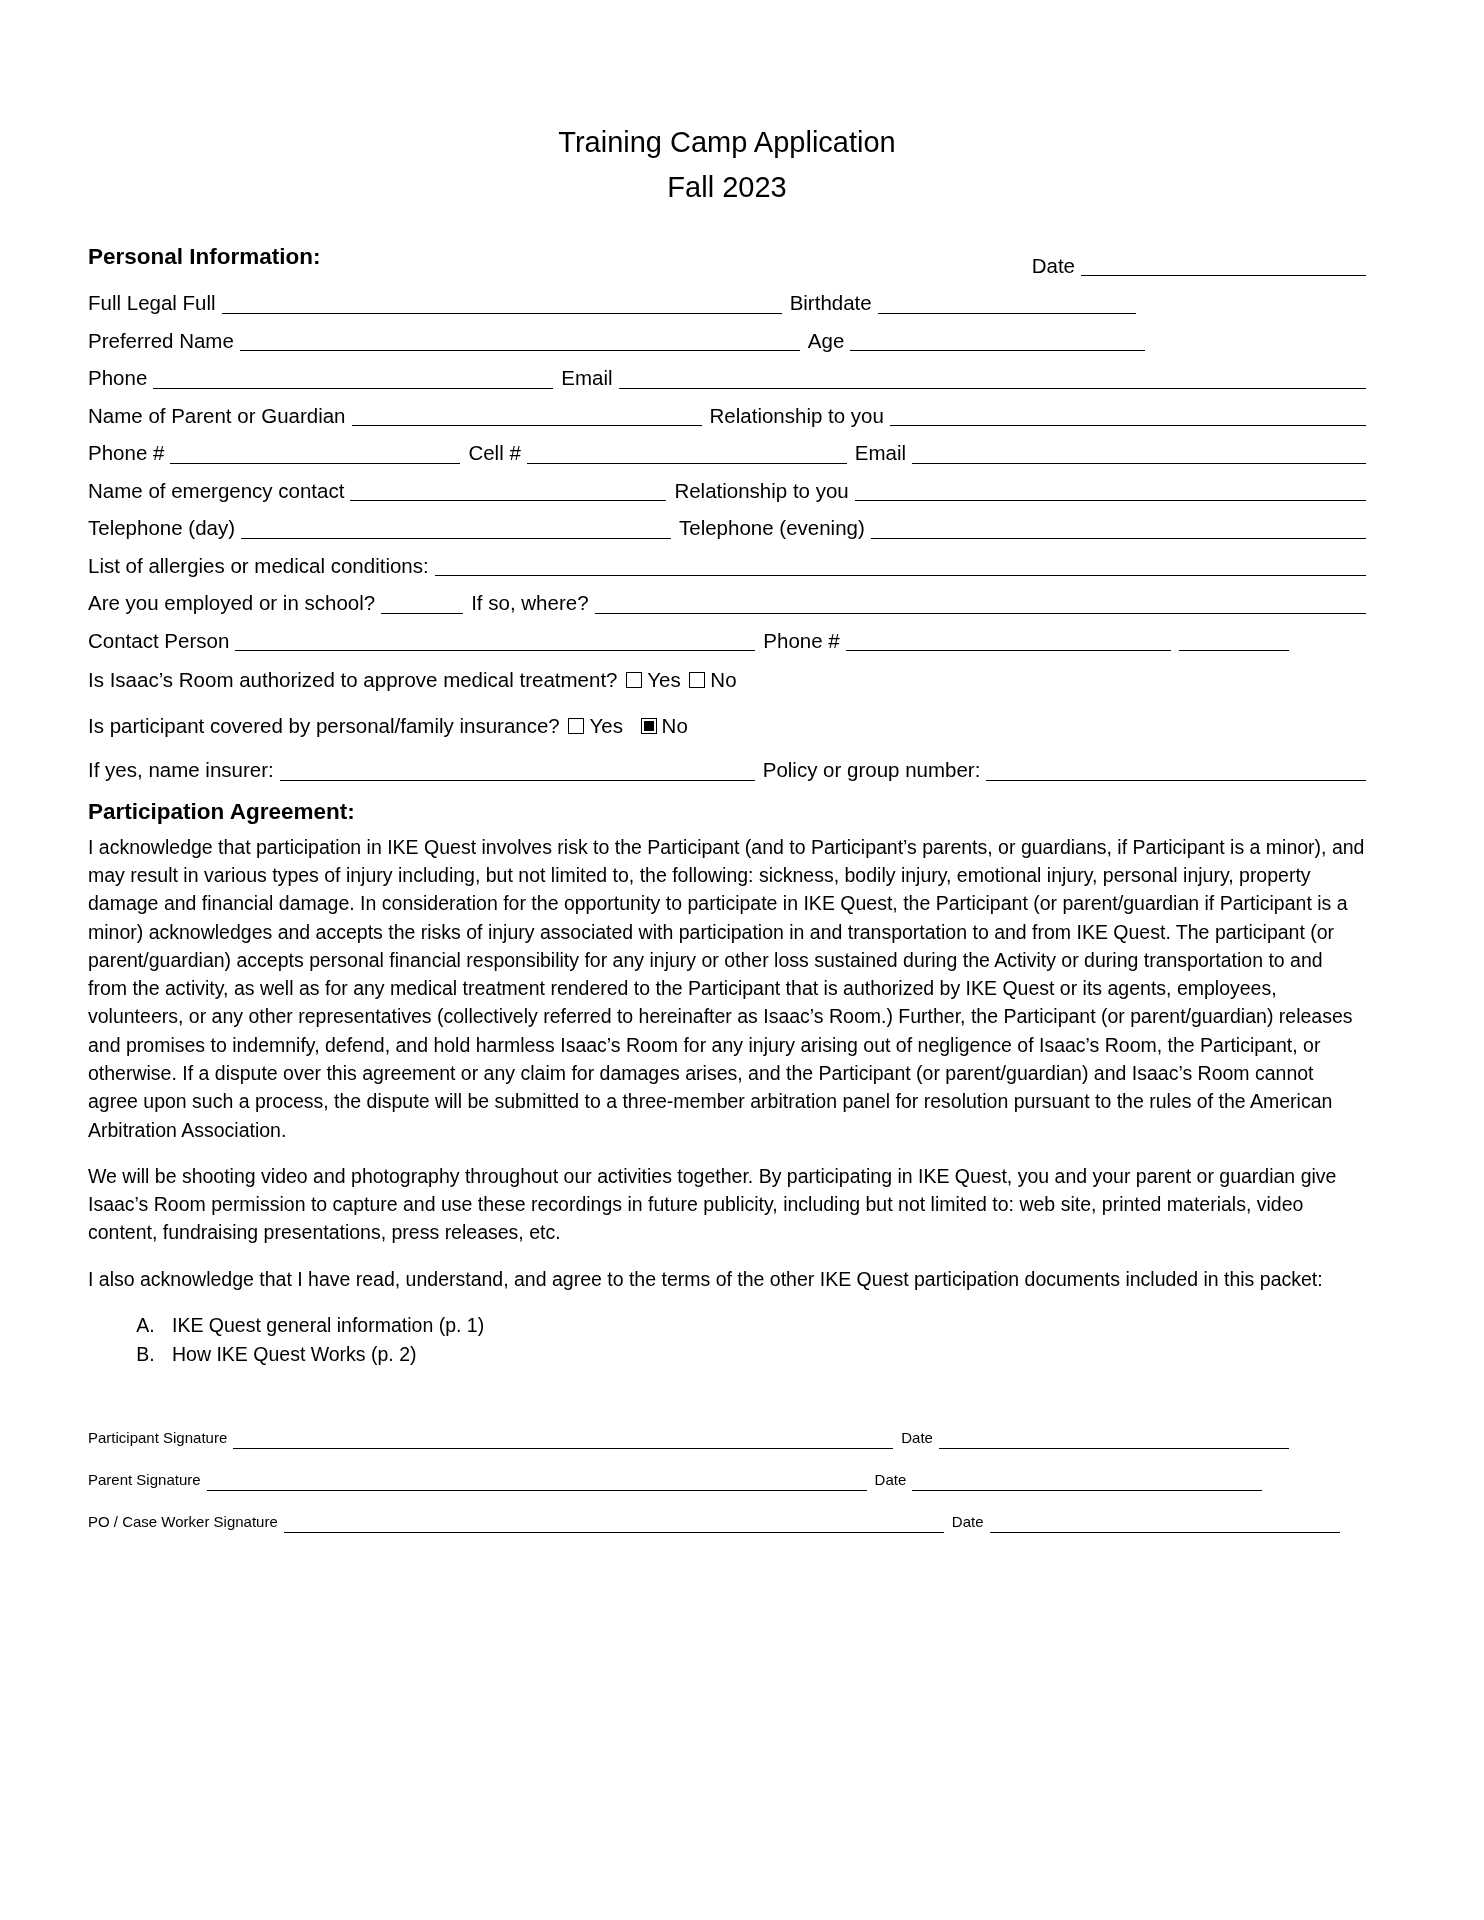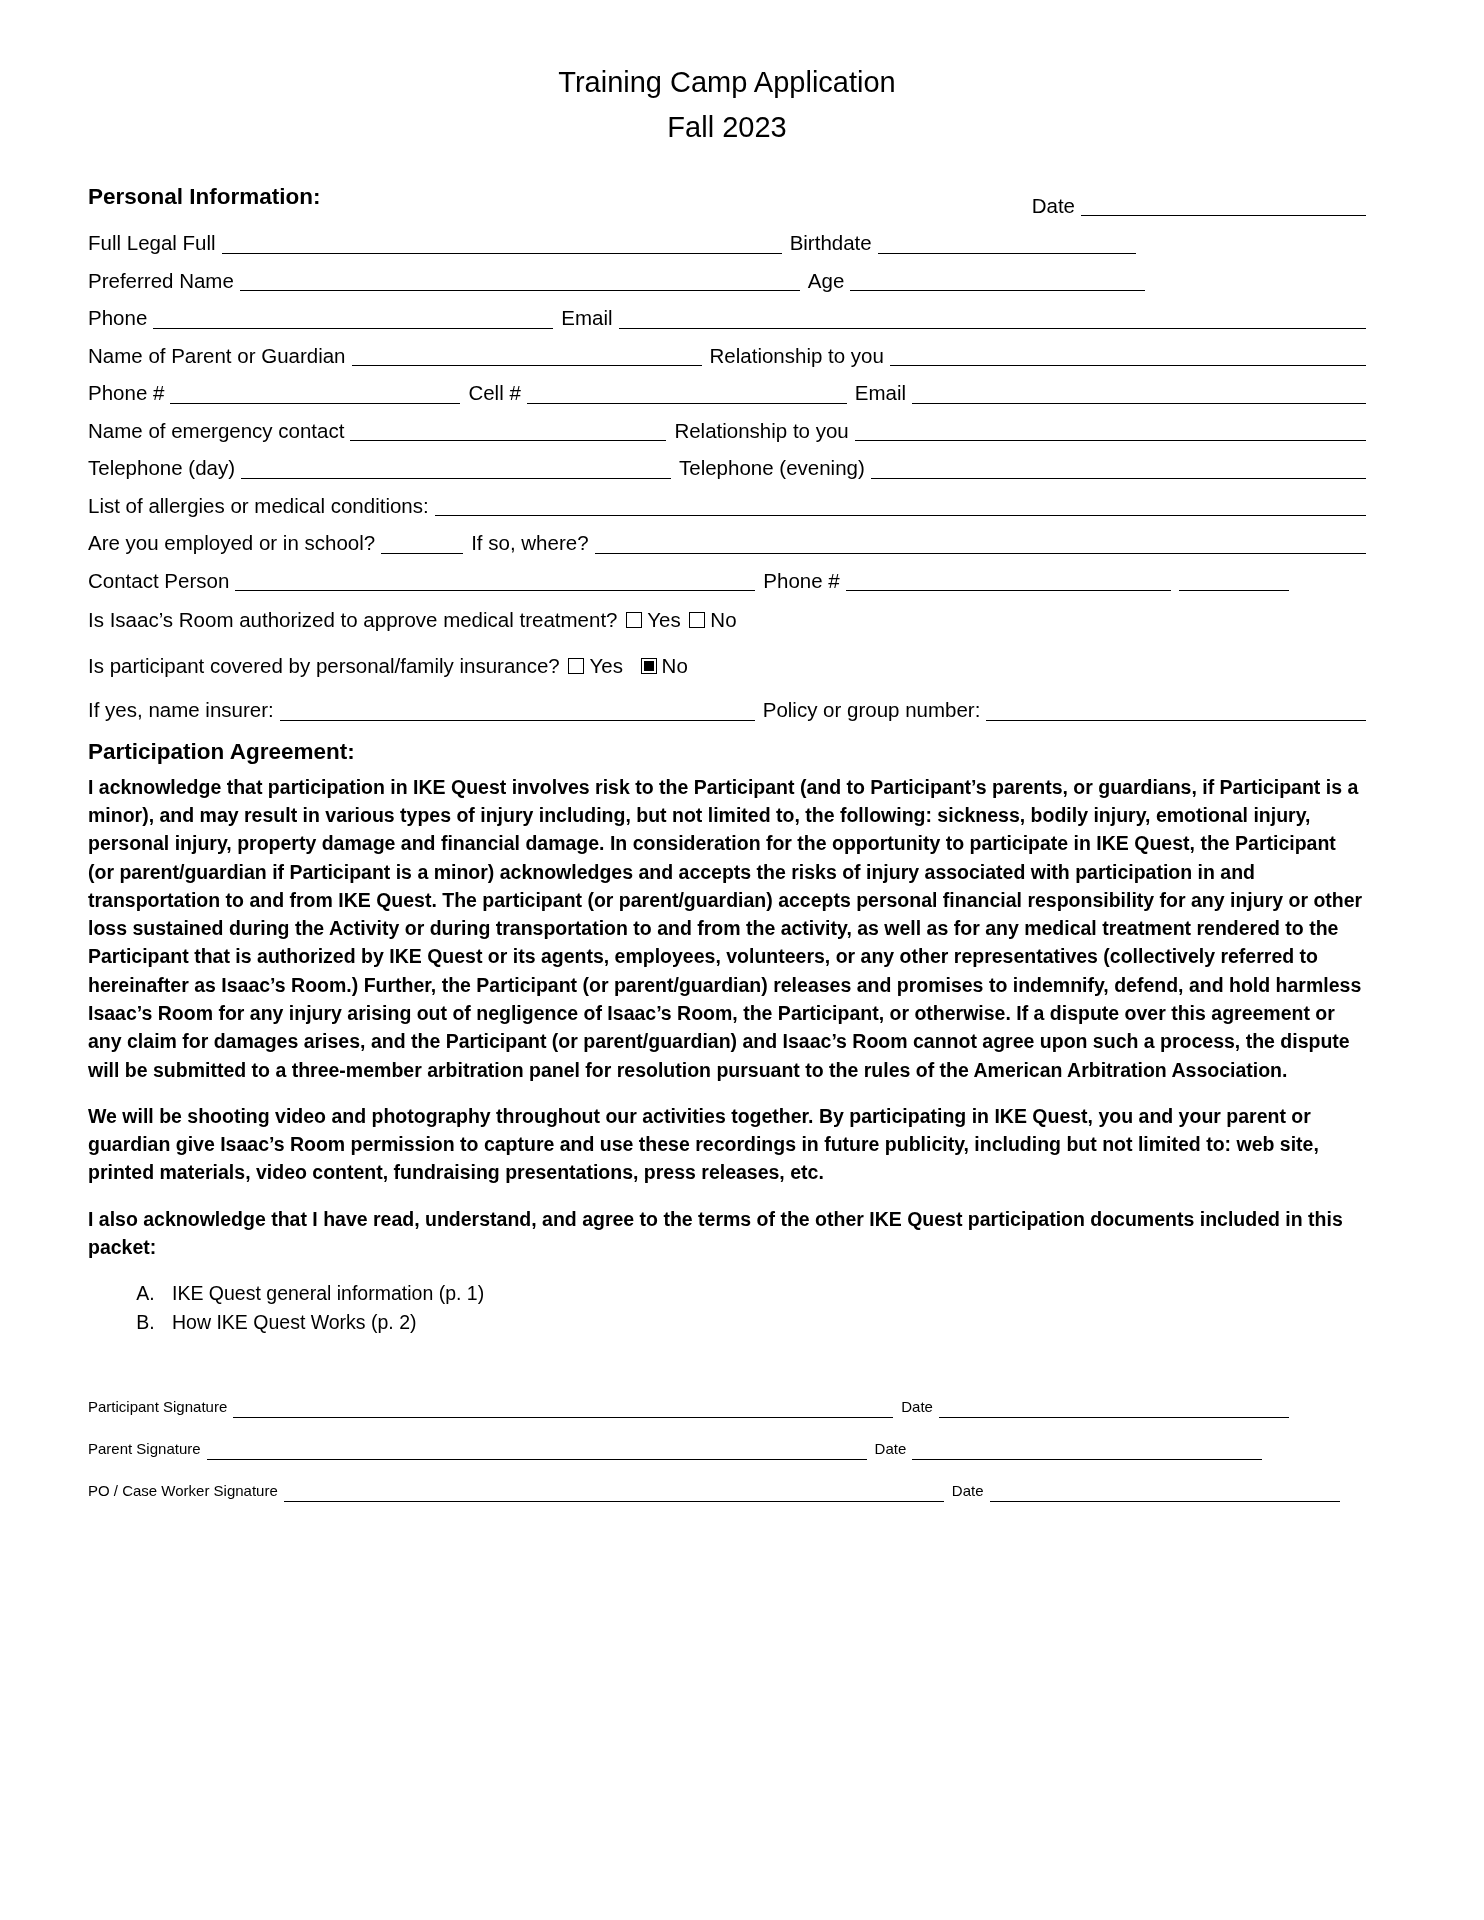--- a/index.html
+++ b/index.html
@@ -11,21 +11,21 @@
     width: 1484px;
     height: 1920px;
     font-family: "Liberation Sans", sans-serif;
     color: #000000;
     position: relative;
   }
   .page {
     box-sizing: border-box;
     width: 1484px;
     min-height: 1920px;
-    padding: 60px 118px 60px 88px;
+    padding: 120px 118px 60px 88px;
   }
   .title {
     text-align: center;
     font-size: 29px;
     line-height: 1.55;
     font-weight: 400;
   }
   .subtitle {
     text-align: center;
     font-size: 29px;
@@ -95,21 +95,20 @@
   }
   .cb.filled {
     background: #000;
     box-shadow: inset 0 0 0 2px #fff;
   }
   p.body {
     font-size: 19.5px;
     line-height: 1.45;
     text-align: left;
     margin: 0 0 18px 0;
-    font-weight: bold;
   }
   ol.docs {
     margin: 4px 0 0 0;
     padding-left: 72px;
     font-size: 19.5px;
     line-height: 1.5;
     list-style: upper-alpha;
   }
   ol.docs li { padding-left: 12px; }
   .sig-block { margin-top: 60px; }

